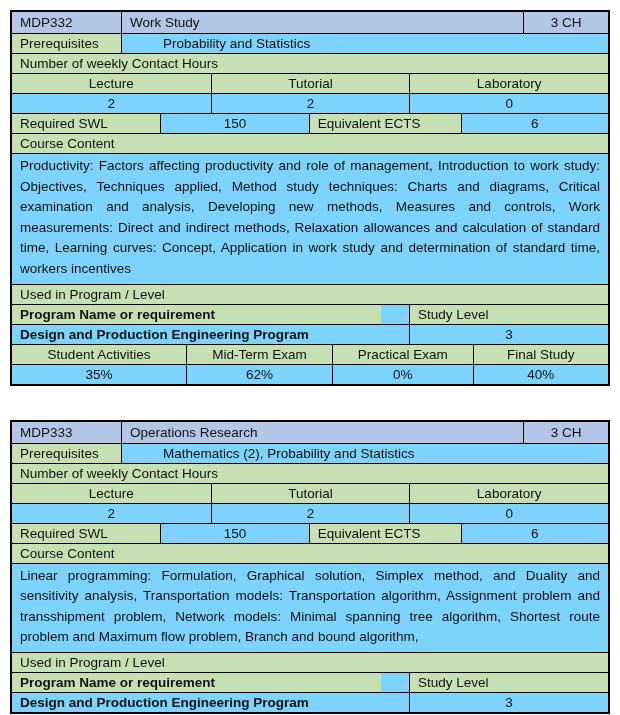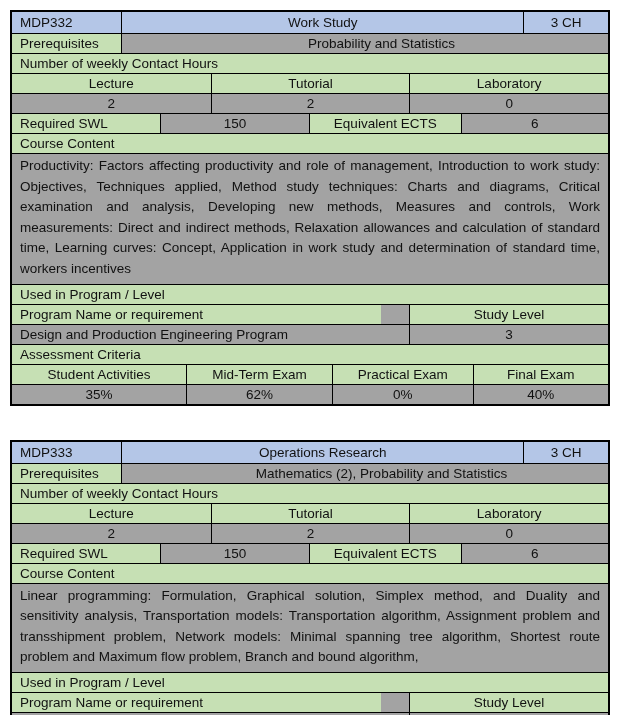--- a/index.html
+++ b/index.html
@@ -13,50 +13,50 @@
   body{
     width:620px;height:715px;
     padding:10px;
     font-family:"Liberation Sans","DejaVu Sans",sans-serif;
     color:var(--ink);
     font-size:13.5px;
   }
   .course{
     width:600px;
     border:2px solid var(--border);
-    background:#a3a3a3;
+    background:#7dd3fc;
   }
   .course.first{margin-bottom:34px;}
   .row{display:flex;width:100%;}
   .row + .row{border-top:1px solid var(--border);}
   .cell{
     padding:1px 8px;
     line-height:17px;
     min-height:19px;
     overflow:hidden;
     white-space:nowrap;
   }
-  .cell + .cell{border-left:1px solid var(--border);text-align:center;}
+  .cell + .cell{border-left:1px solid var(--border);}
   .hdr .cell{padding-top:2px;padding-bottom:2px;}
   .blue{background:var(--blue);}
   .green{background:var(--green);}
   .center{text-align:center;}
   .full{width:100%;}
   
   .w-code{width:18.3%;}
   .w-title{width:67.5%;}
   .w-ch{width:14.2%;}
   .w-rest{width:81.7%;padding-left:41px;}
   .w-third{width:33.33%;}
   .w-third:last-child{width:33.34%;}
   .w-q1{width:24.9%;}
   .w-q2{width:24.9%;}
   .w-q3{width:25.5%;}
   .w-q4{width:24.7%;}
-  .w-p1{width:65%;}
+  .w-p1{width:65%;font-weight:bold;}
   .w-p2{width:35%;margin-left:28px;}
   .w-a1{width:29.2%;}
   .w-a2{width:24.5%;}
   .w-a3{width:23.6%;}
   .w-a4{width:22.7%;}
   .content-cell{
     white-space:normal;
     text-align:justify;
     line-height:20.6px;
     padding:2px 8px 4px 8px;
@@ -105,27 +105,24 @@
   </div>
   <div class="row">
     <div class="cell green w-p1">Program Name or requirement</div>
     <div class="cell green w-p2">Study Level</div>
   </div>
   <div class="row">
     <div class="cell w-p1">Design and Production Engineering Program</div>
     <div class="cell w-p2 center">3</div>
   </div>
   <div class="row">
-    <div class="cell green full">Assessment Criteria</div>
-  </div>
-  <div class="row">
     <div class="cell green w-a1 center">Student Activities</div>
     <div class="cell green w-a2 center">Mid-Term Exam</div>
     <div class="cell green w-a3 center">Practical Exam</div>
-    <div class="cell green w-a4 center">Final Exam</div>
+    <div class="cell green w-a4 center">Final Study</div>
   </div>
   <div class="row">
     <div class="cell w-a1 center">35%</div>
     <div class="cell w-a2 center">62%</div>
     <div class="cell w-a3 center">0%</div>
     <div class="cell w-a4 center">40%</div>
   </div>
 </div>
 
 <div class="course">

